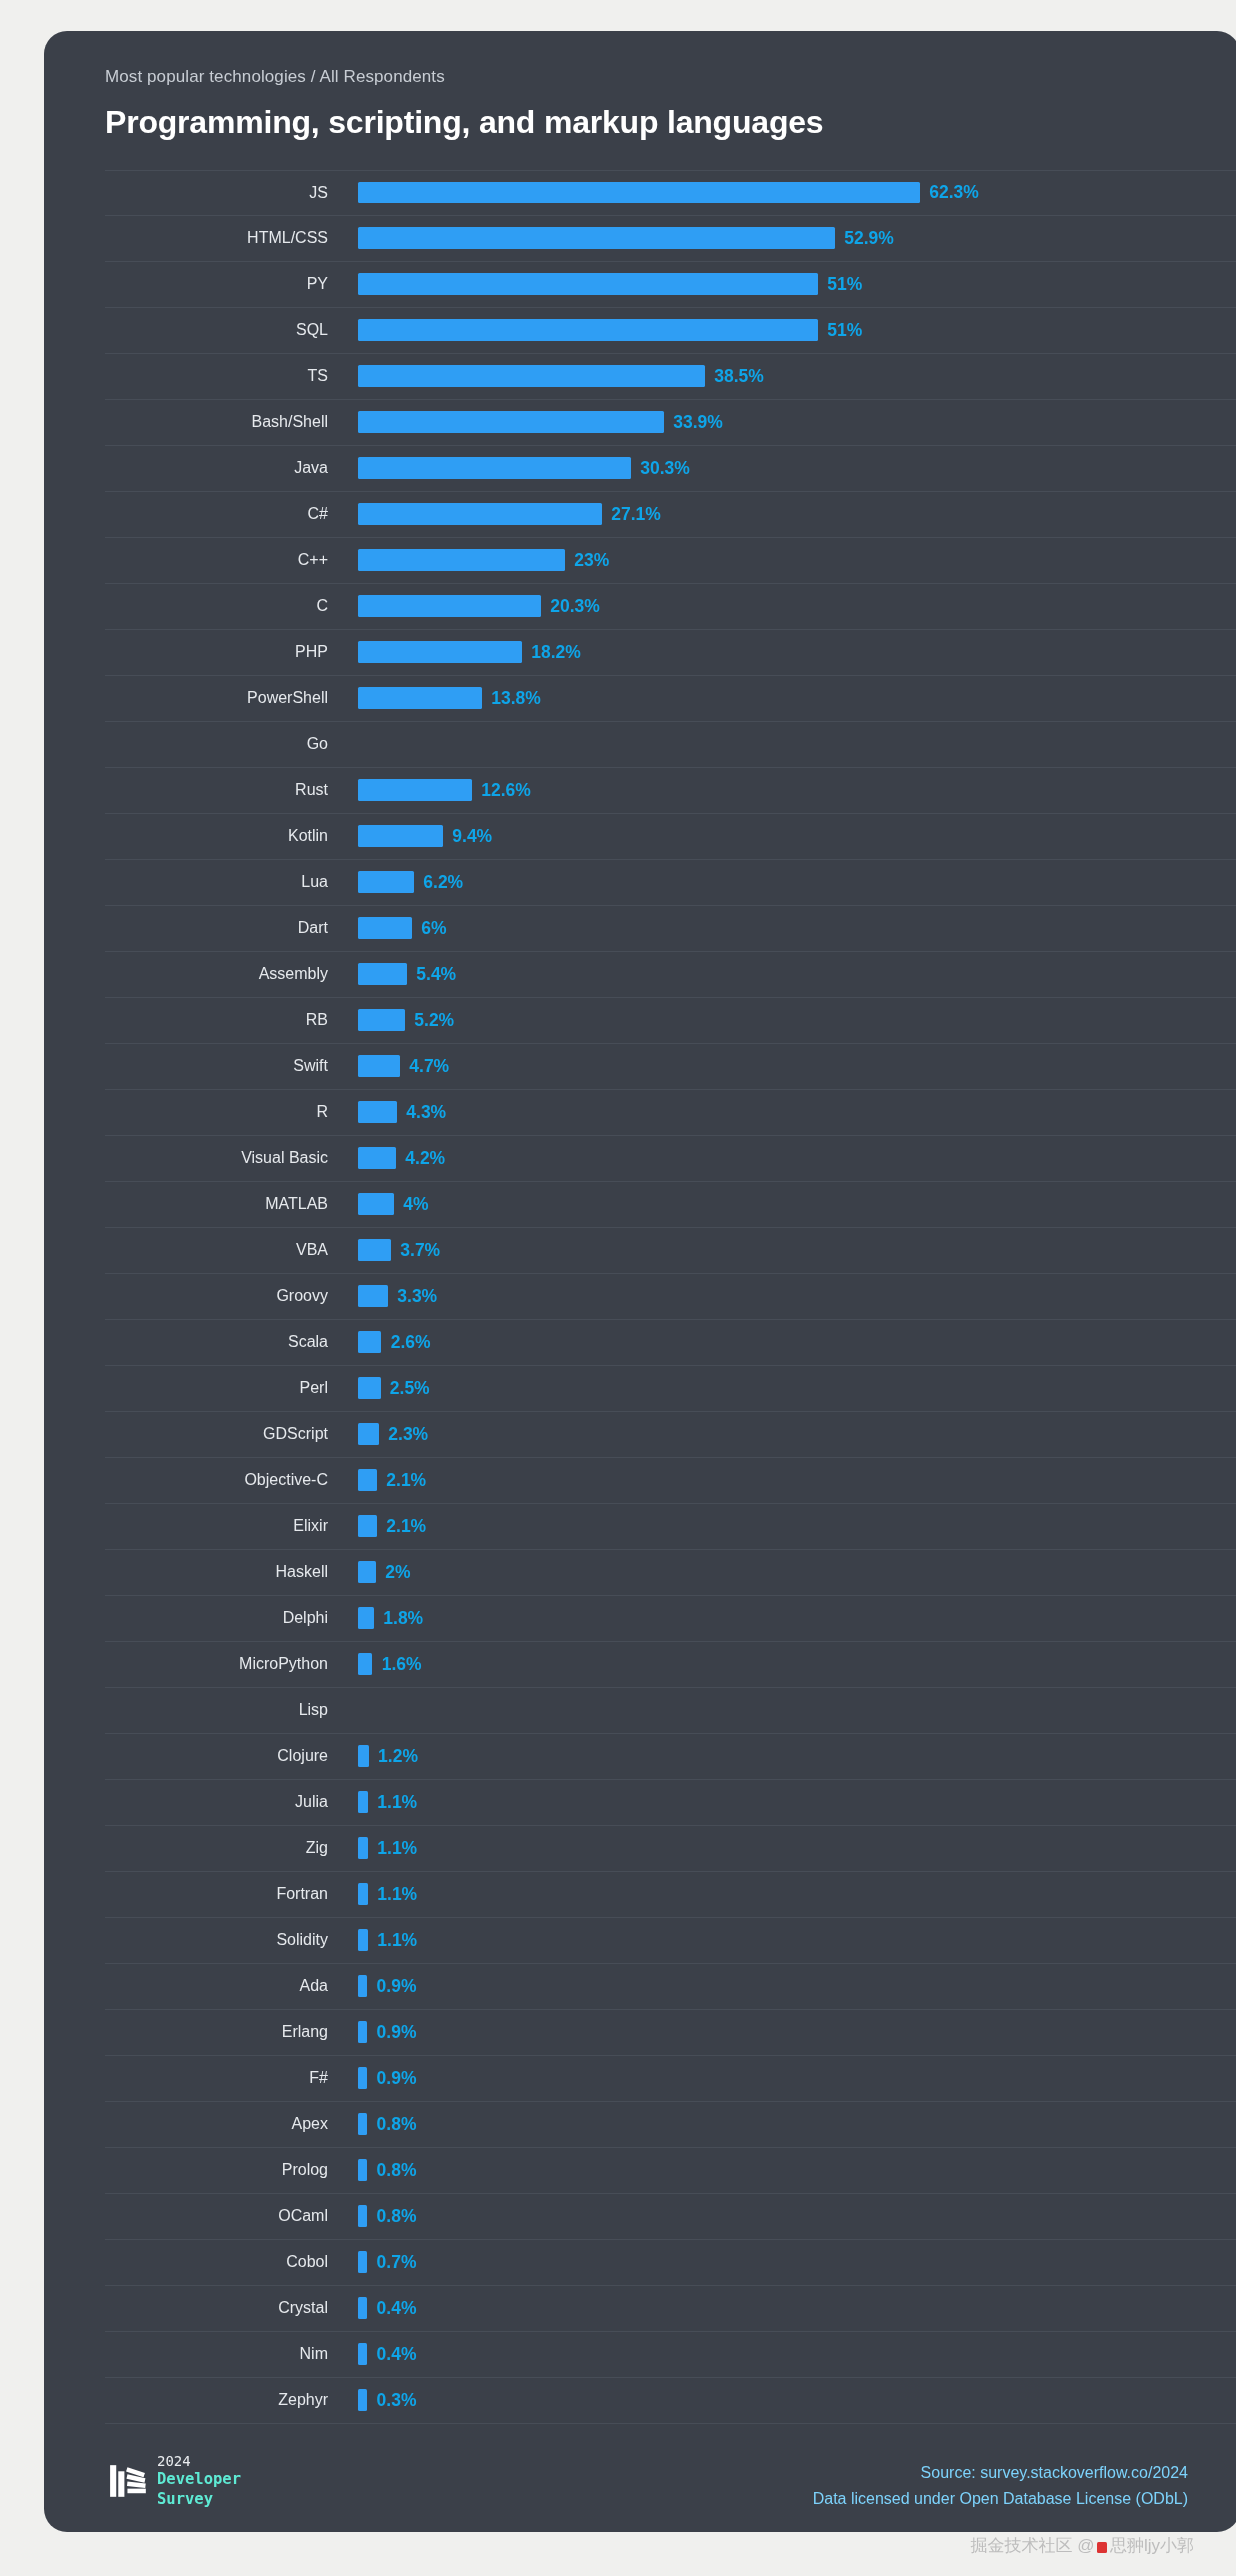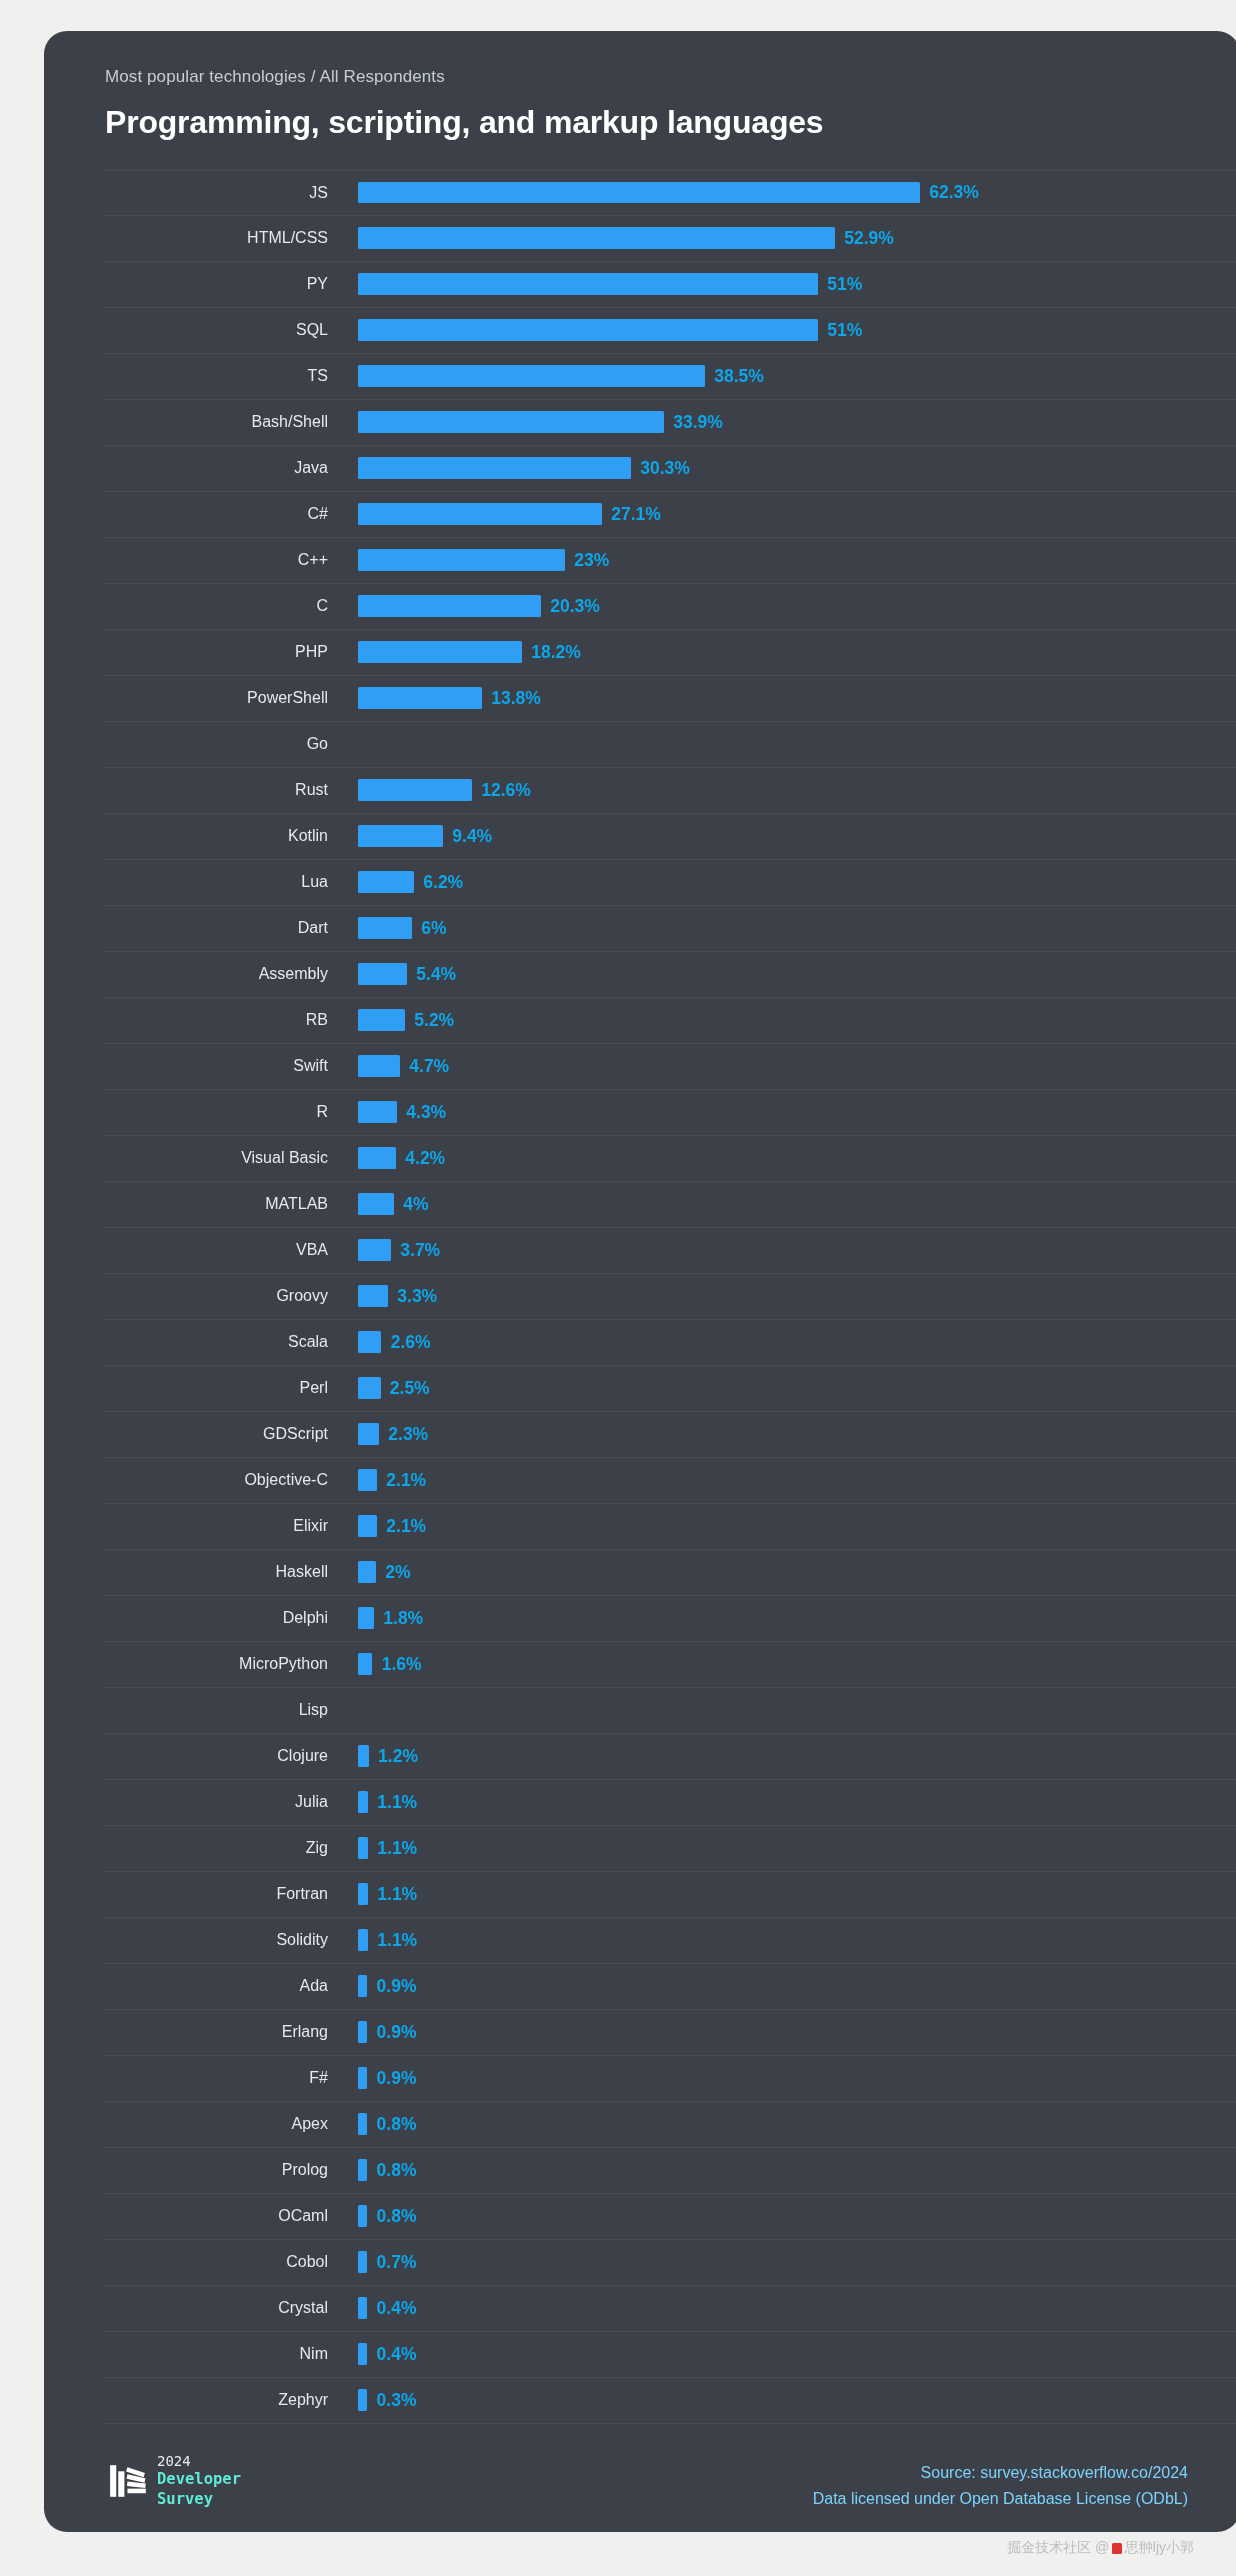--- a/index.html
+++ b/index.html
@@ -121,21 +121,21 @@
     color: #7dd3fc;
     font-size: 16px;
     line-height: 1.62;
     padding-top: 7.2px;
   }
   #watermark {
     position: absolute;
     right: 46px;
     bottom: -25px;
     color: #bdbdbd;
-    font-size: 14px;
+    font-size: 17px;
     white-space: nowrap;
   }
   .wm-dot {
     display: inline-block;
     width: 10.3px;
     height: 10.3px;
     background: #d33;
     border-radius: 1.5px;
     vertical-align: -1.5px;
     margin: 0 2.6px;

